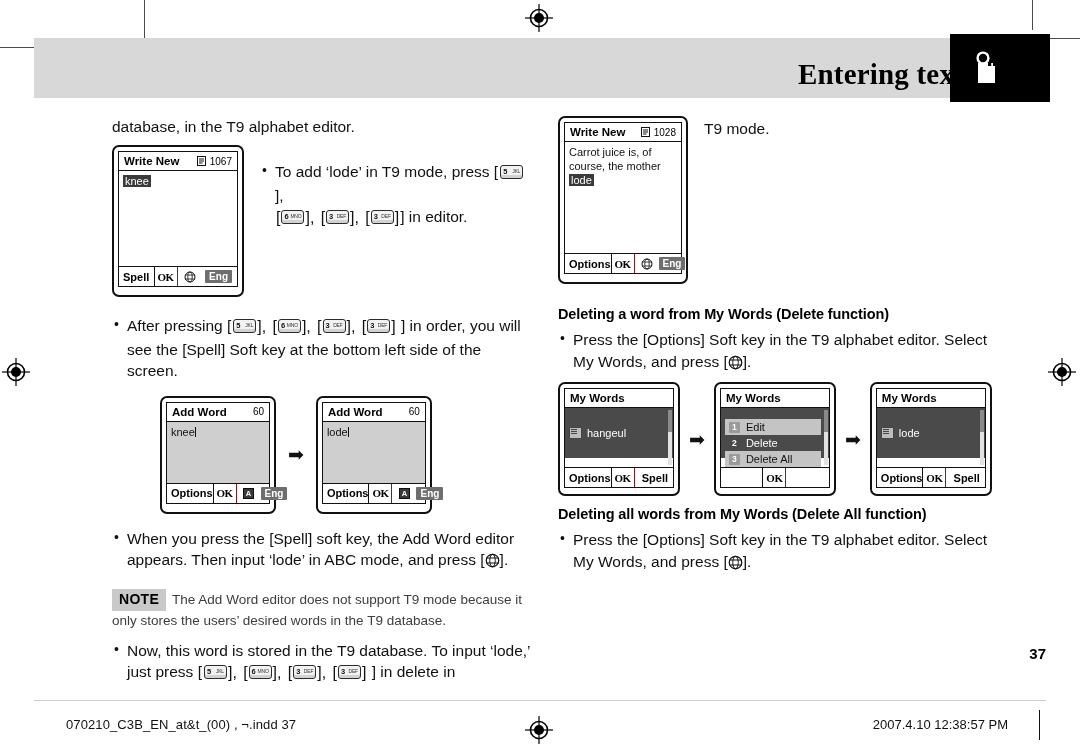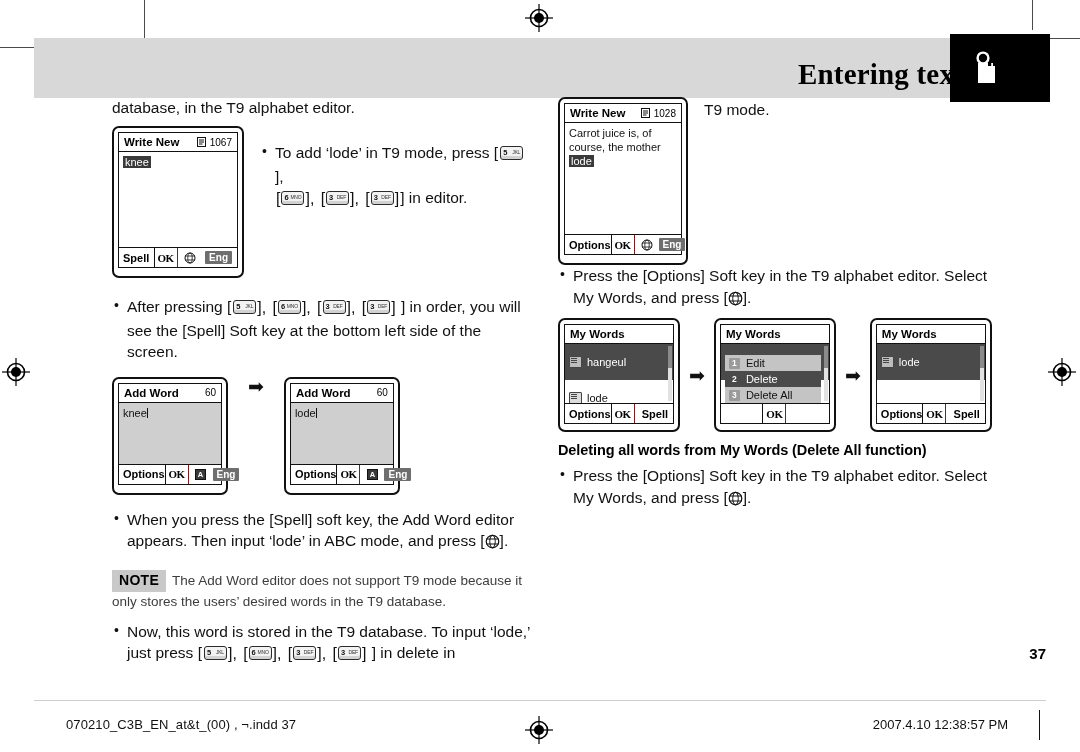--- a/index.html
+++ b/index.html
@@ -32,21 +32,21 @@
   .header-tab{
     position:absolute;left:950px;top:34px;width:100px;height:68px;
     background:#000000;
   }
   .header-tab svg{position:absolute;left:22px;top:16px;}
   .header-rule{
     position:absolute;left:1000px;top:38px;width:46px;height:1px;background:#6b6b6b;
   }
 
   
-  .col{position:absolute;top:97px;}
+  .col{position:absolute;top:116px;}
   .col-left{left:112px;width:420px;}
   .col-right{left:558px;width:440px;}
 
   p.body{
     font-size:15.5px;line-height:21px;margin:0 0 4px 0;color:#111;
   }
   .bullet{
     position:relative;padding-left:15px;font-size:15.5px;line-height:21.5px;
     margin:0 0 3px 0;color:#111;
   }
@@ -111,21 +111,21 @@
   .ph-soft .sk.l{justify-content:flex-start;padding-left:4px;}
   .ph-soft .sk.r{justify-content:flex-end;padding-right:5px;}
   .ph-soft .sk.mid{flex:0 0 22px;border-left:1px solid #111;border-right:1px solid #7f1d1d;font-family:Liberation Serif, serif;letter-spacing:-.5px;}
   .ph-soft .sk.ico{flex:0 0 24px;}
   .eng{background:#6e6e6e;color:#fff;font-size:10px;font-weight:bold;padding:1px 4px;border-radius:1px;}
   .txt{font-size:11px;color:#111;padding:3px 4px;line-height:14px;}
   .sel{background:#3a3a3a;color:#fff;padding:0 2px;}
   .caret{display:inline-block;width:1px;height:10px;background:#111;vertical-align:-1px;}
 
   
-  .row{display:flex;align-items:center;gap:5px;font-size:11px;padding:12px 4px;color:#111;}
+  .row{display:flex;align-items:center;gap:5px;font-size:11px;padding:19px 4px;color:#111;}
   .row.hi{background:#4a4a4a;color:#fff;}
   .sbar{position:absolute;right:1px;top:2px;bottom:2px;width:4px;background:#e2e2e2;}
   .sbar i{position:absolute;left:0;top:0;width:4px;height:40%;background:#8a8a8a;display:block;}
   .menu{position:absolute;left:4px;right:8px;bottom:0;background:#c4c4c4;}
   .menu .mi{display:flex;align-items:center;gap:6px;font-size:11px;padding:2px 4px;color:#111;}
   .menu .mi.hi{background:#4a4a4a;color:#fff;}
   .num{display:inline-block;width:11px;height:11px;line-height:11px;text-align:center;
        background:#9a9a9a;color:#fff;font-size:8.5px;font-weight:bold;border-radius:1px;}
   .menu .mi.hi .num{background:transparent;color:#fff;}
   .wicon{display:inline-block;width:11px;height:10px;border:1px solid #444;background:#dcdcdc;
@@ -255,21 +255,21 @@
     </div>
 
     <div class="bullet" style="margin-top:18px;">
       <span>After pressing [</span><span class="keycap"><span class="cap"><i>5</i><b>JKL</b></span><span class="brk">],</span></span>
       <span class="keycap"><span class="brk">[</span><span class="cap"><i>6</i><b>MNO</b></span><span class="brk">],</span></span>
       <span class="keycap"><span class="brk">[</span><span class="cap"><i>3</i><b>DEF</b></span><span class="brk">],</span></span>
       <span class="keycap"><span class="brk">[</span><span class="cap"><i>3</i><b>DEF</b></span><span class="brk">]</span></span>
       <span>] in order, you will see the [Spell] Soft key at the bottom left side of the screen.</span>
     </div>
 
-    <div style="display:flex;align-items:flex-start;gap:20px;margin-top:14px;">
+    <div style="display:flex;align-items:center;gap:12px;margin-top:14px;margin-left:48px;">
 
       <div class="phone" style="width:116px;height:118px;flex:0 0 auto;">
         <div class="ph-title">
           <span>Add Word</span>
           <span class="cnt">60</span>
         </div>
         <div class="ph-body grey" style="height:62px;">
           <div class="txt"><span>knee</span><span class="caret"></span></div>
         </div>
         <div class="ph-soft">
@@ -374,20 +374,21 @@
             <span class="eng">Eng</span>
           </div>
         </div>
       </div>
 
       <div style="flex:1;padding-top:2px;">
         <p class="body">T9 mode.</p>
       </div>
     </div>
 
+    <h3 class="sub" style="margin-top:22px;">Deleting a word from My Words (Delete function)</h3>
 
     <div class="bullet">
       Press the [Options] Soft key in the T9 alphabet editor. Select My Words, and press [<svg class="globe" viewBox="0 0 12 12">
           <circle cx="6" cy="6" r="5" fill="none" stroke="#111" stroke-width="1"></circle>
           <ellipse cx="6" cy="6" rx="2.2" ry="5" fill="none" stroke="#111" stroke-width=".8"></ellipse>
           <line x1="1" y1="4" x2="11" y2="4" stroke="#111" stroke-width=".8"></line>
           <line x1="1" y1="8" x2="11" y2="8" stroke="#111" stroke-width=".8"></line>
         </svg>].
     </div>
 

